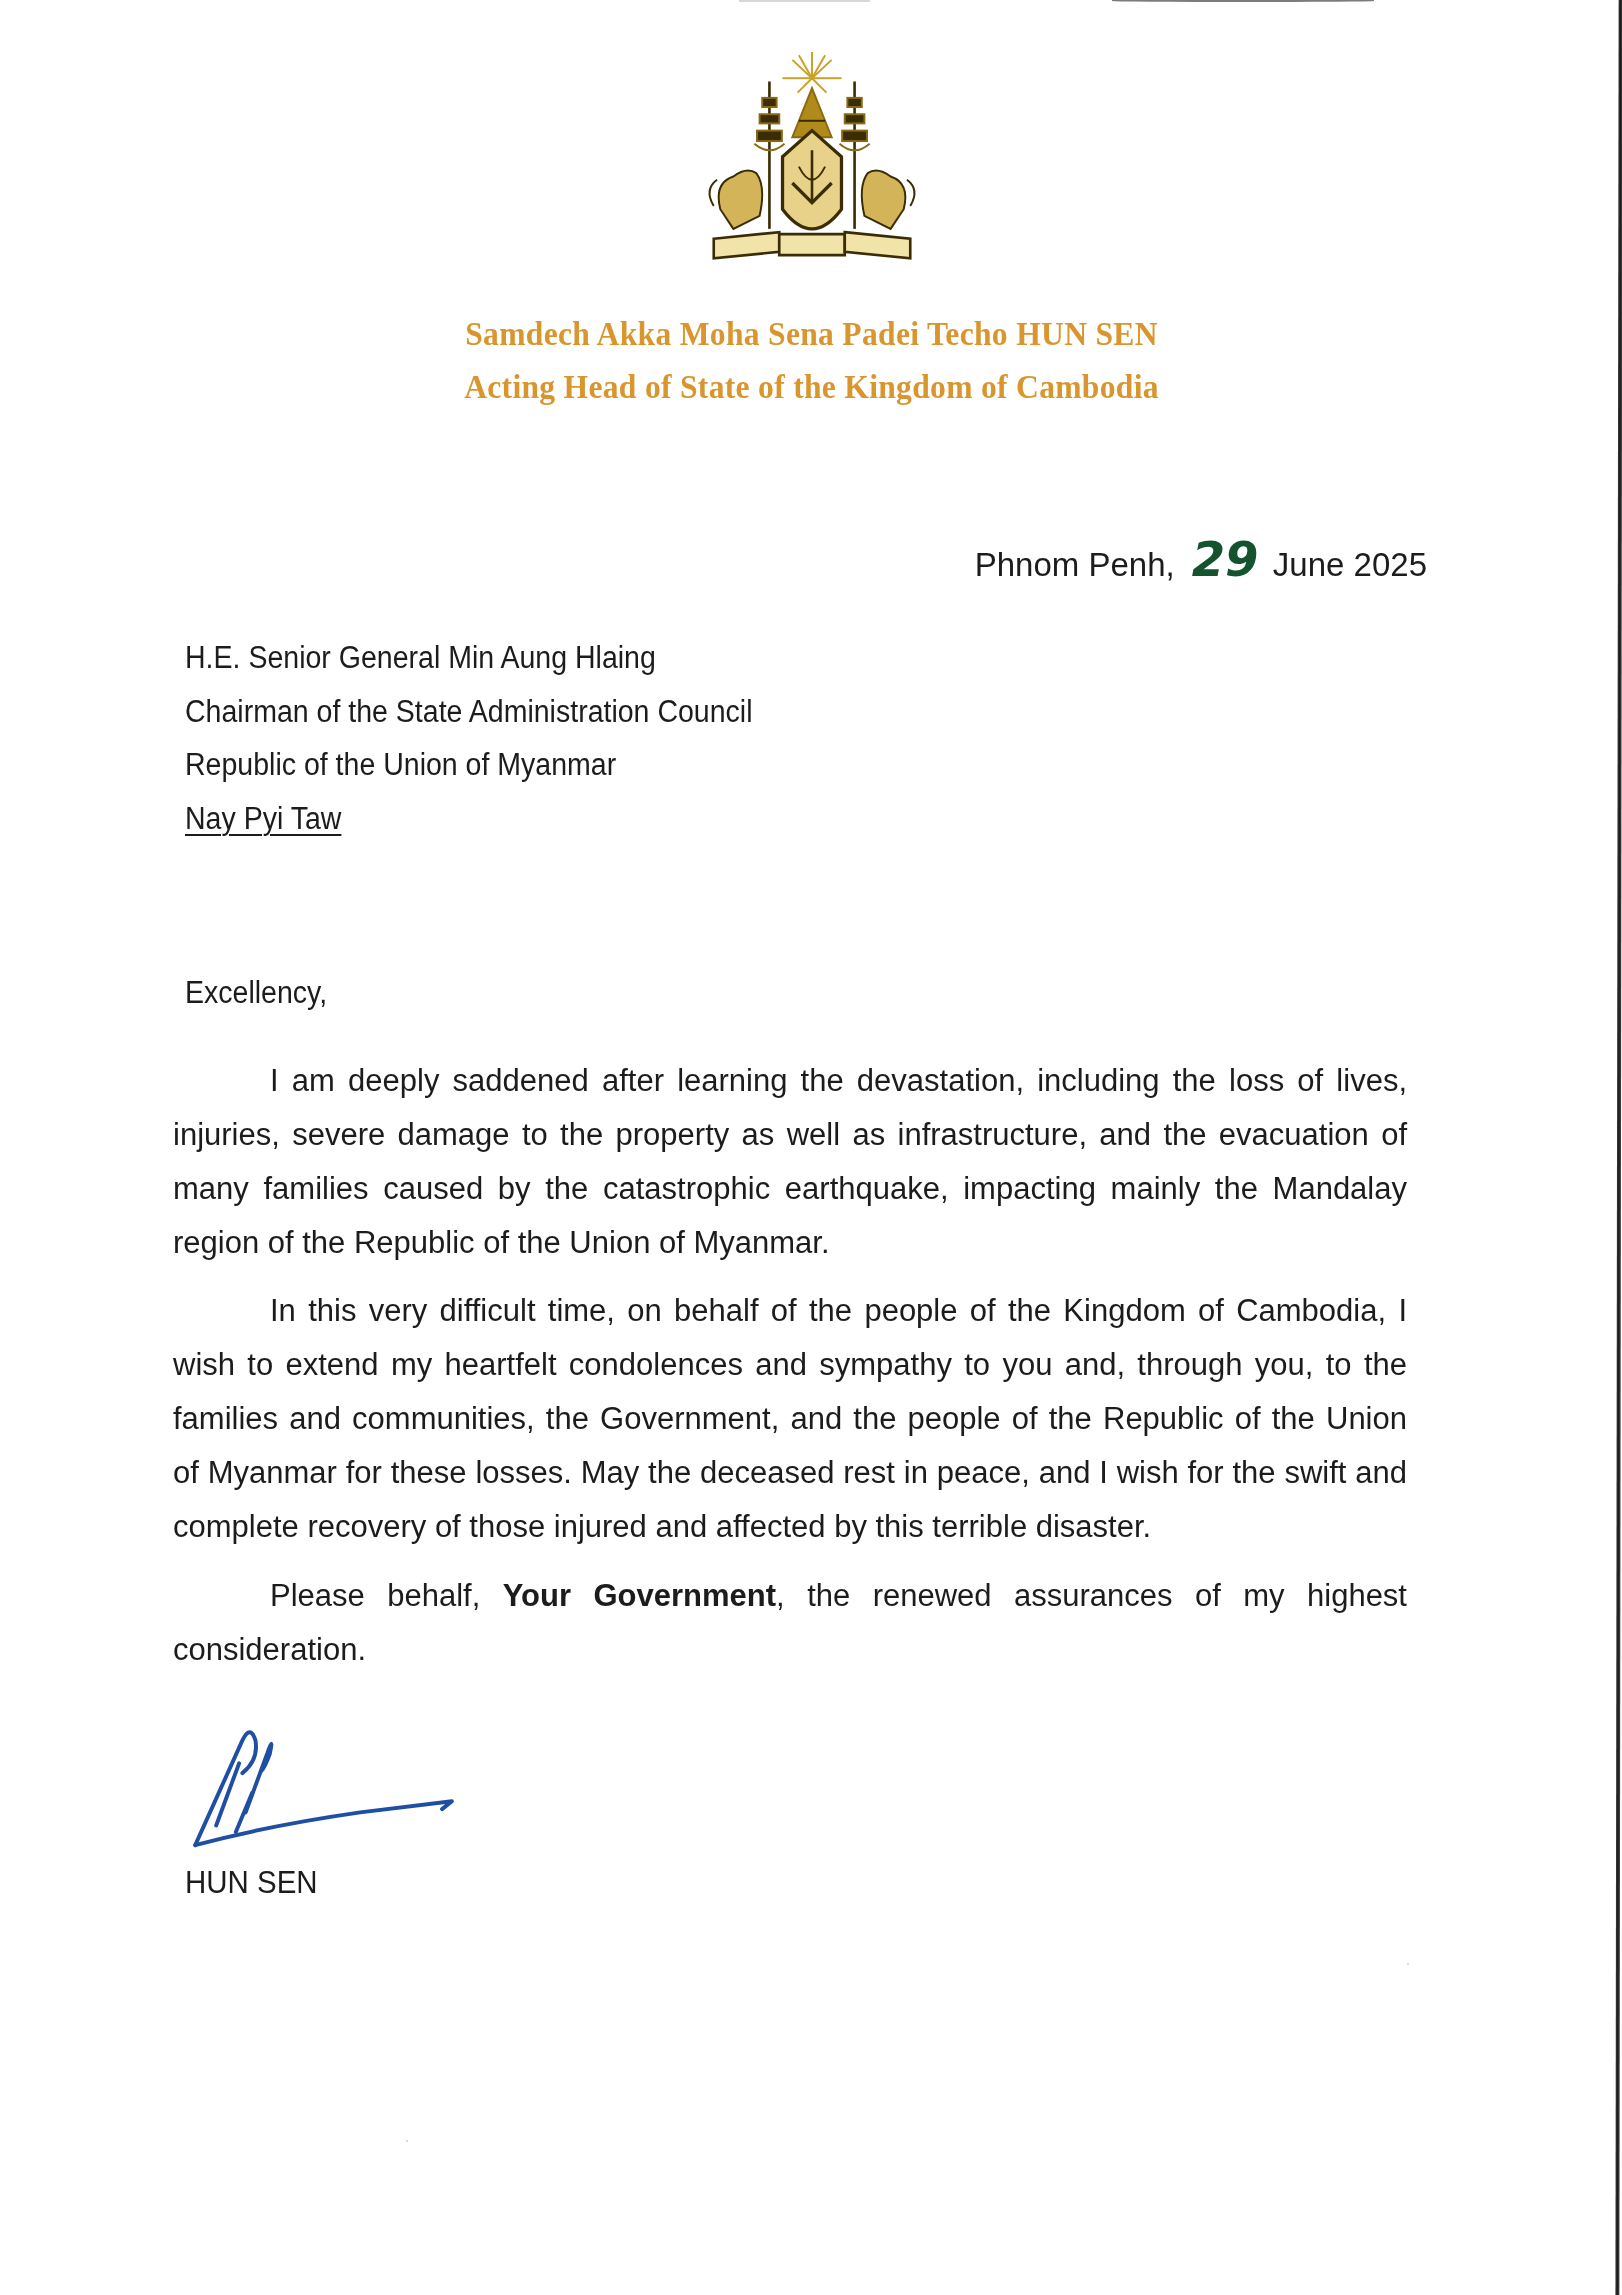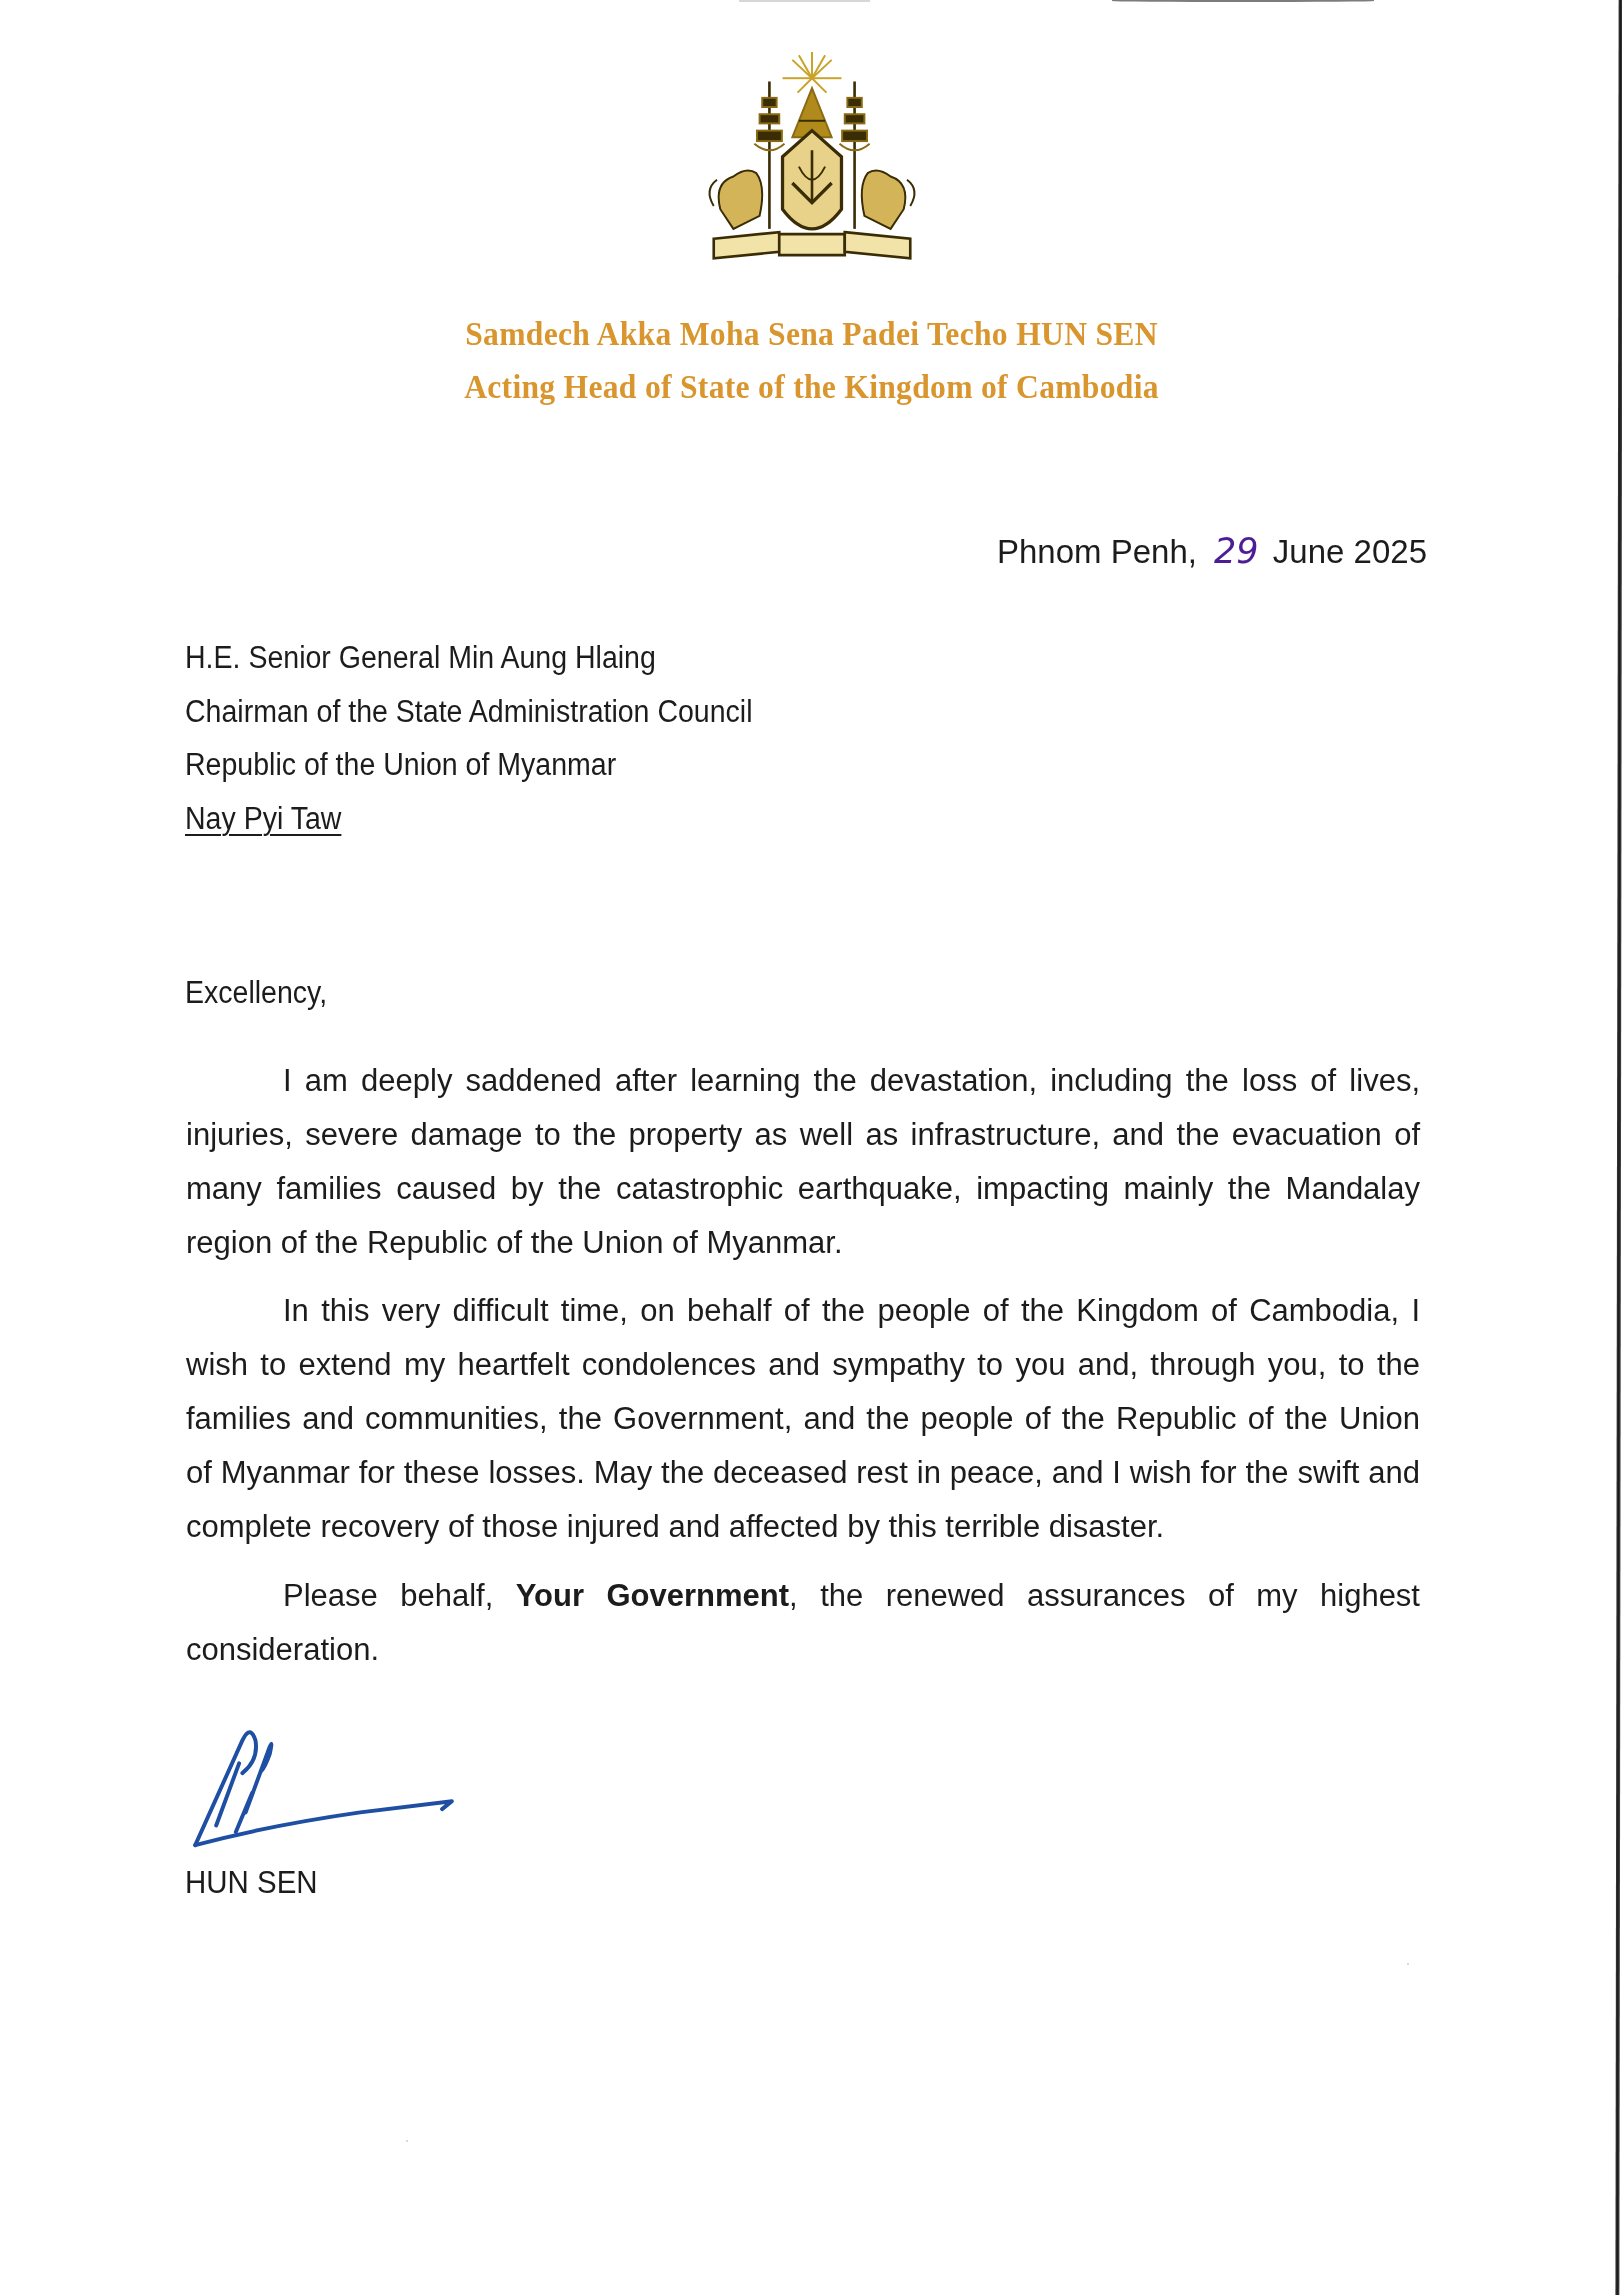--- a/index.html
+++ b/index.html
@@ -17,32 +17,32 @@
 
   .emblem { position: absolute; left: 694px; top: 52px; width: 236px; height: 226px; }
 
   .letterhead { position: absolute; left: 0; width: 1623px; text-align: center;
     font-family: "Liberation Serif", serif; font-weight: bold; color: #d9962e;
     font-size: 34px; letter-spacing: 0.3px; transform: scaleX(0.93); transform-origin: center; }
   .lh-1 { top: 315px; }
   .lh-2 { top: 368px; }
 
   .date-line { position: absolute; right: 196px; top: 531px; font-size: 33px; display: flex; align-items: baseline; }
-  .date-day { font-family: "DejaVu Sans", sans-serif; font-weight: normal; font-style: italic; color: #4c1d95;
-    font-size: 35px; margin: 0 14.4px 0 17px; }
+  .date-day { font-family: "DejaVu Sans", sans-serif; font-weight: bold; font-style: italic; color: #14532d;
+    font-size: 48px; margin: 0 14.4px 0 17px; }
 
   .addr { position: absolute; left: 185px; font-size: 31px; transform: scaleX(0.92); transform-origin: left; }
   .addr-1 { top: 640px; font-weight: 500; }
   .addr-2 { top: 694px; }
   .addr-3 { top: 747px; }
   .addr-4 { top: 801px; text-decoration: underline; text-underline-offset: 5.2px; text-decoration-thickness: 2px; }
 
   .salutation { position: absolute; left: 185px; top: 975px; font-size: 31px; font-weight: 500; transform: scaleX(0.92); transform-origin: left; }
 
-  .para { position: absolute; left: 186px; width: 1234px; font-size: 31px; line-height: 54px;
+  .para { position: absolute; left: 173px; width: 1234px; font-size: 31px; line-height: 54px;
     text-align: justify; text-indent: 97px; }
   .para-1 { top: 1054px; }
   .para-2 { top: 1284px; }
   .para-3 { top: 1569px; text-align-last: left; }
   .para b { font-weight: 600; }
 
   .signature { position: absolute; left: 190px; top: 1714px; width: 275px; height: 151px; }
   .signer { position: absolute; left: 185px; top: 1865px; font-size: 31px; transform: scaleX(0.95); transform-origin: left; }
 
   .speck { position: absolute; width: 2px; height: 2px; background: #ccc; border-radius: 50%; }

